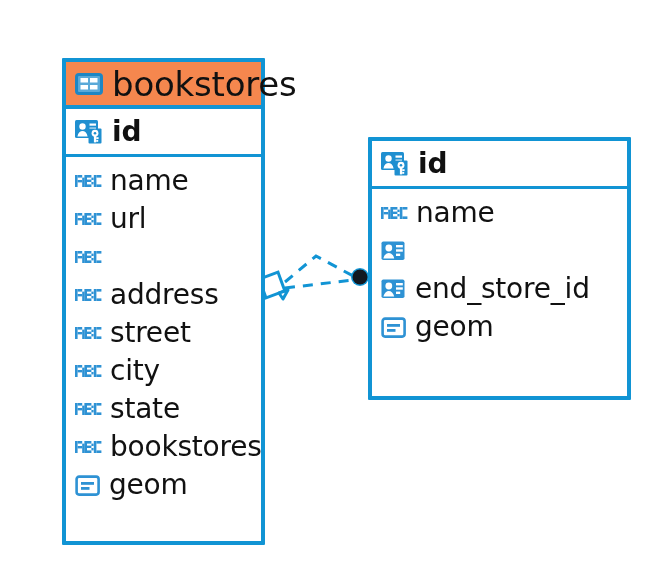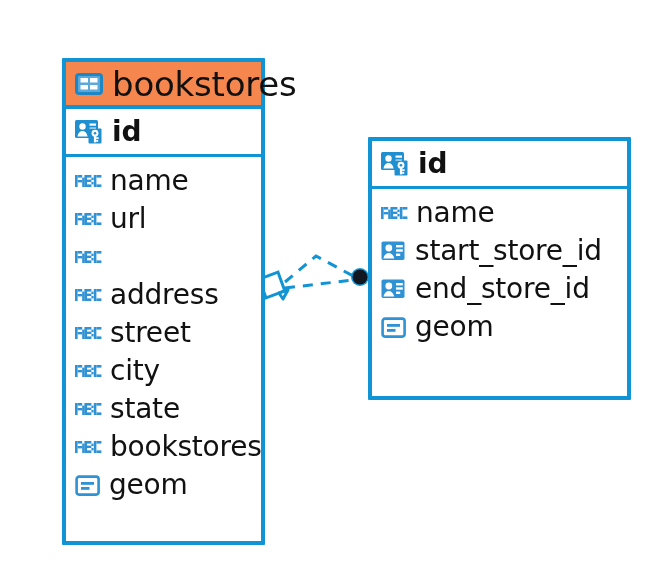--- a/index.html
+++ b/index.html
@@ -410,21 +410,20 @@
         <span class="icon">
           <svg width="26" height="22" viewBox="0 0 26 22" xmlns="http://www.w3.org/2000/svg">
             <rect x="0.5" y="1.5" width="23" height="18.5" rx="1.8" fill="#2e92d4"></rect>
             <circle cx="7.8" cy="8" r="3.4" fill="#ffffff"></circle>
             <path d="M2.4 18.6 c0.7-3.8 3.2-5.7 5.4-5.7 s4.7 1.9 5.4 5.7 z" fill="#ffffff"></path>
             <rect x="15" y="5" width="6.8" height="2.4" fill="#ffffff"></rect>
             <rect x="15" y="9.3" width="6.8" height="2.4" fill="#ffffff"></rect>
             <rect x="15" y="13.6" width="4.2" height="2.4" fill="#ffffff"></rect>
           </svg>
         </span>
-        <span class="field-name">start_store_id</span>
       </div>
 
       <div class="field-row">
         <span class="icon">
           <svg width="26" height="22" viewBox="0 0 26 22" xmlns="http://www.w3.org/2000/svg">
             <rect x="0.5" y="1.5" width="23" height="18.5" rx="1.8" fill="#2e92d4"></rect>
             <circle cx="7.8" cy="8" r="3.4" fill="#ffffff"></circle>
             <path d="M2.4 18.6 c0.7-3.8 3.2-5.7 5.4-5.7 s4.7 1.9 5.4 5.7 z" fill="#ffffff"></path>
             <rect x="15" y="5" width="6.8" height="2.4" fill="#ffffff"></rect>
             <rect x="15" y="9.3" width="6.8" height="2.4" fill="#ffffff"></rect>

